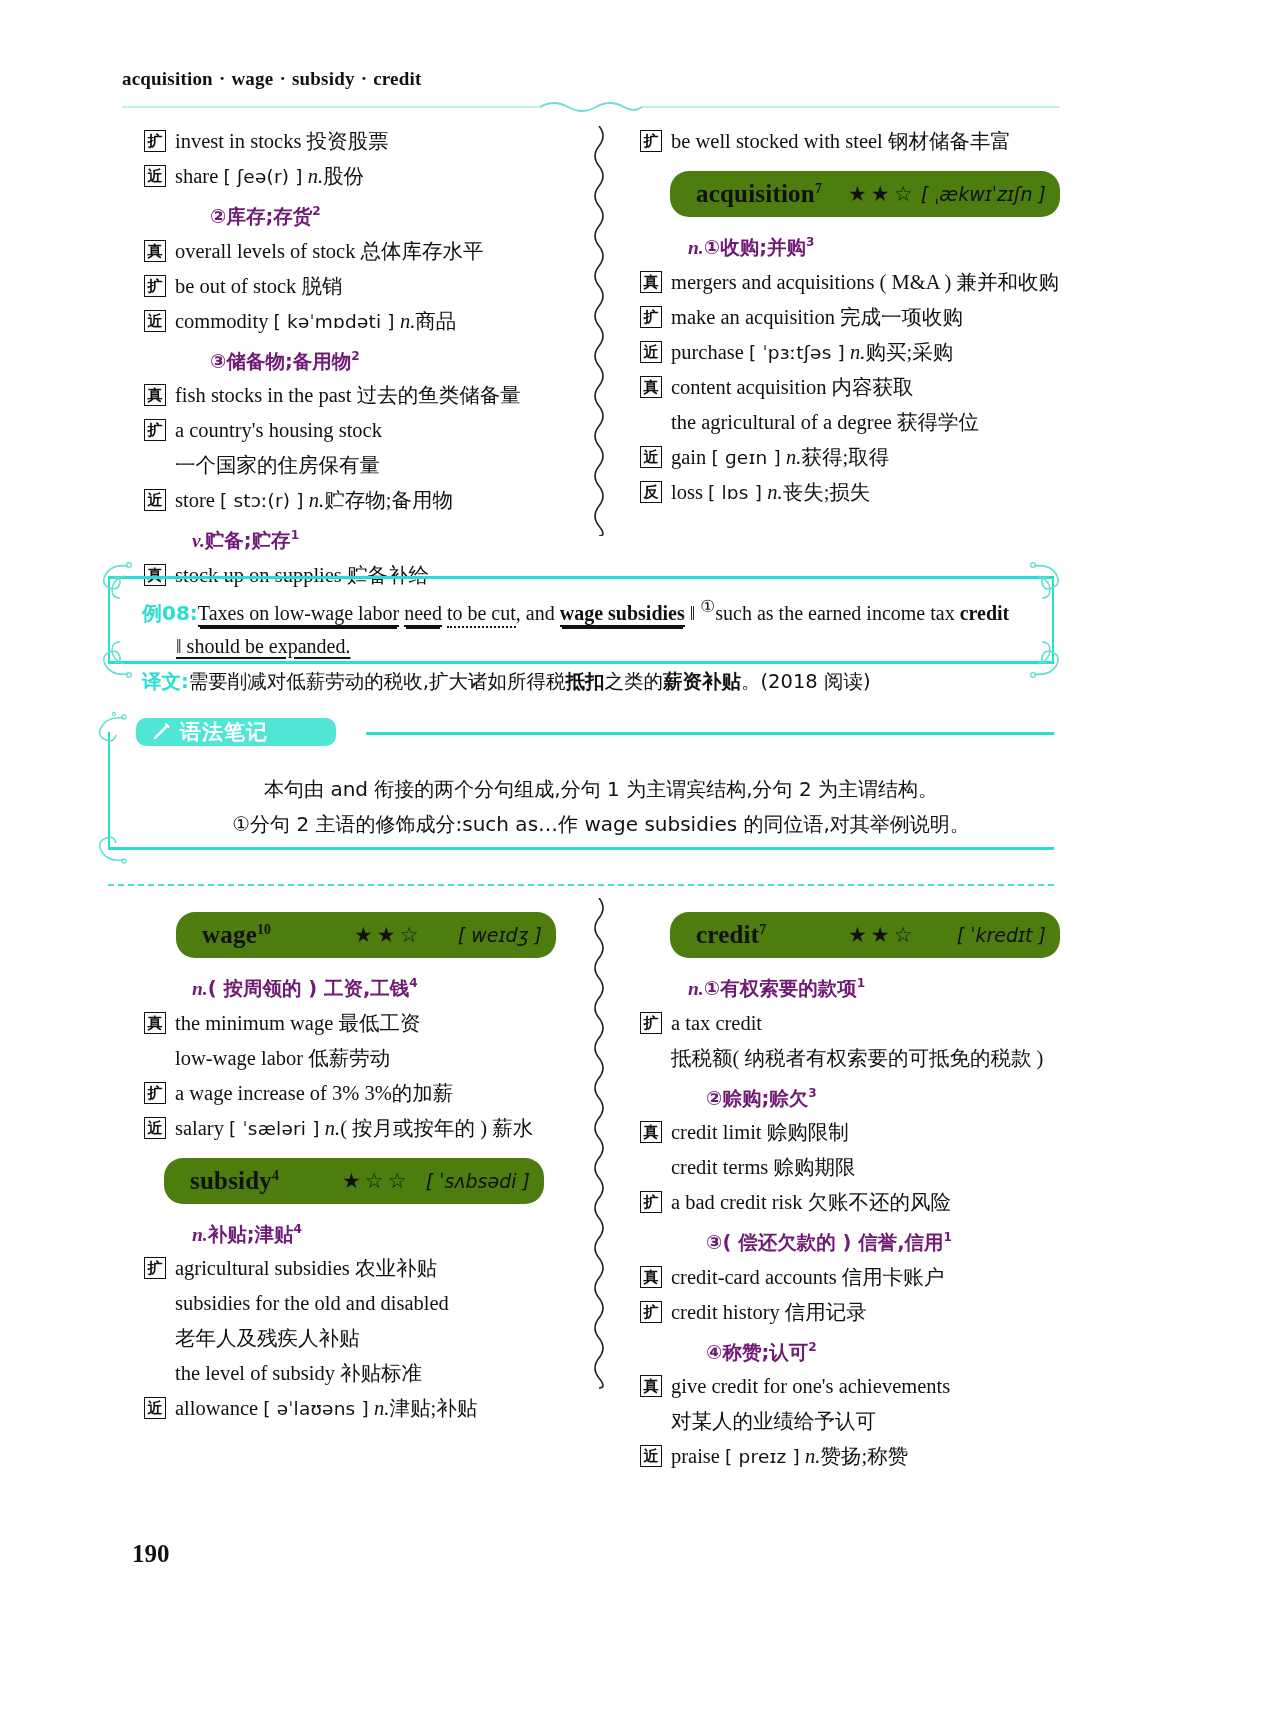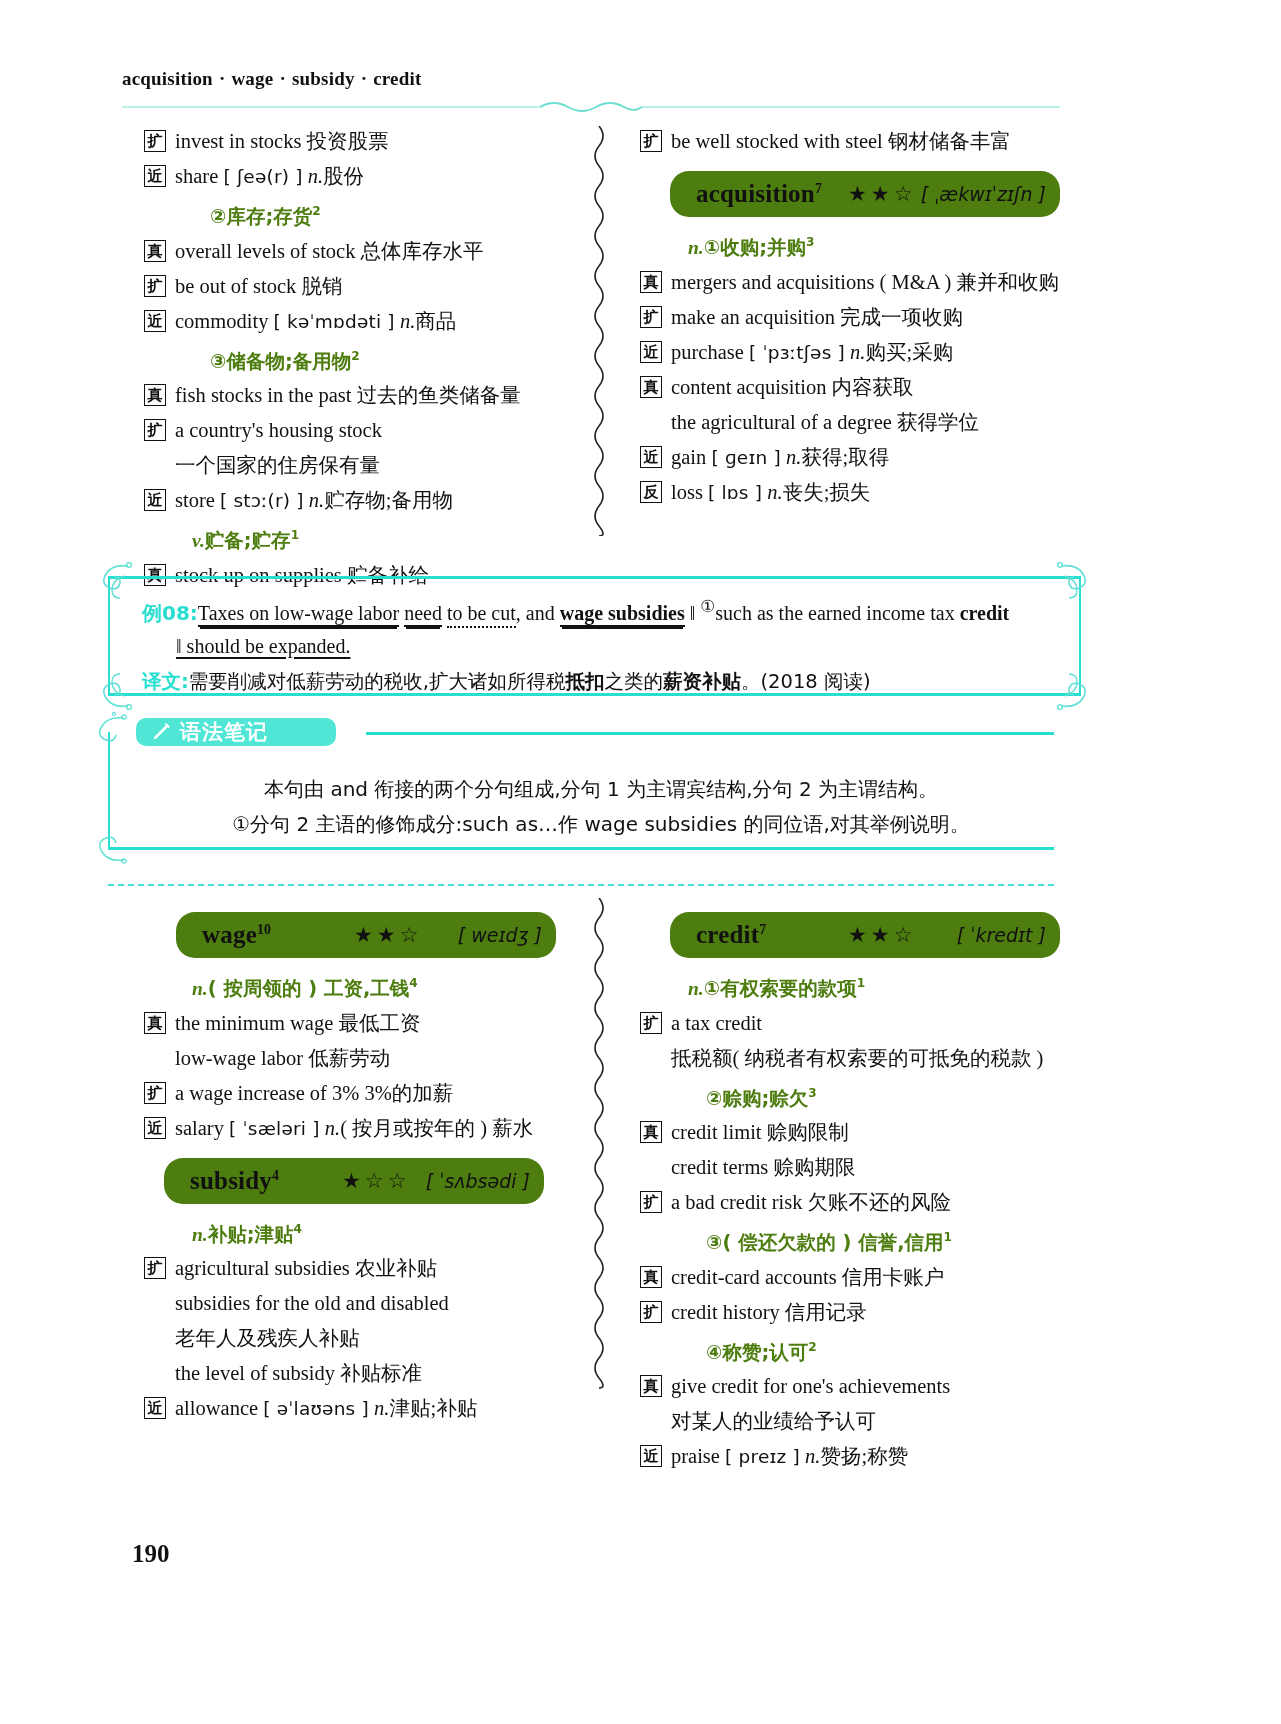--- a/index.html
+++ b/index.html
@@ -26,21 +26,21 @@
   .line{display:flex;align-items:flex-start;margin:0 0 4px 0;font-size:20.5px;line-height:31px;min-height:31px;}
   .tag{
     flex:0 0 auto;width:22px;height:22px;line-height:20px;text-align:center;
     border:1.6px solid #111;font-size:15px;font-weight:bold;margin-top:4px;margin-right:9px;
     font-family:"DejaVu Sans","Liberation Sans",sans-serif;box-sizing:border-box;
   }
   .tagspace{flex:0 0 auto;width:31px;}
   .txt{flex:1 1 auto;}
   .ipa{font-family:"DejaVu Sans","Liberation Sans",sans-serif;font-size:18.5px;letter-spacing:.2px;}
   .pos{font-style:italic;}
-  .sense{color:#4d7c0f;font-weight:bold;font-family:"DejaVu Sans","Liberation Sans",sans-serif;
+  .sense{color:#701a75;font-weight:bold;font-family:"DejaVu Sans","Liberation Sans",sans-serif;
          font-size:19.5px;line-height:31px;margin:0 0 4px 0;padding-left:48px;}
   .sense .pos{font-weight:bold;font-style:italic;font-family:"Liberation Serif",serif;}
   .sense.indent2{padding-left:66px;}
   .sense sup,.line sup{font-size:.62em;vertical-align:super;}
 
   
   .whead{
     background:#4d7c0f;border-radius:19px;height:46px;margin:14px 0 10px 0;
     display:flex;align-items:center;position:relative;
   }
@@ -48,21 +48,21 @@
   .whead.wh-wage{margin-left:32px;width:380px;text-align:right;}
   .whead.wh-sub{margin-left:20px;width:380px;}
   .whead.wh-cred{margin-left:30px;width:390px;}
   .wname{position:absolute;left:26px;font-weight:bold;font-size:25px;letter-spacing:.2px;}
   .wname sup{font-size:.55em;vertical-align:super;font-weight:bold;}
   .wstars{position:absolute;left:178px;font-size:21px;letter-spacing:4px;
           font-family:"DejaVu Sans",sans-serif;}
   .wipa{position:absolute;right:14px;font-family:"DejaVu Sans",sans-serif;font-size:19px;font-style:italic;}
 
   
-  .exbox{position:absolute;left:108px;top:576px;width:946px;height:120px;padding-left:27px;}
+  .exbox{position:absolute;left:108px;top:576px;width:946px;height:88px;}
   .exframe{position:absolute;inset:0;border-top:3px solid #27ded0;border-bottom:3px solid #27ded0;
            border-left:2.2px solid #27ded0;border-right:2.2px solid #27ded0;box-sizing:border-box;}
   .exinner{position:absolute;left:34px;top:14px;right:20px;font-size:20px;line-height:33px;}
   .exlabel{color:#27ded0;font-weight:bold;font-family:"DejaVu Sans",sans-serif;}
   .u1{text-decoration:underline;text-underline-offset:4px;}
   .u2{border-bottom:2px solid #111;box-shadow:0 4px 0 -2px #111;padding-bottom:1px;}
   .uwave{border-bottom:2px dotted #111;padding-bottom:2px;}
   .exline2{padding-left:34px;}
   .trline{margin-top:2px;font-family:"DejaVu Sans","Liberation Sans",sans-serif;font-size:19.5px;}
   .trlabel{color:#27ded0;font-weight:bold;}

